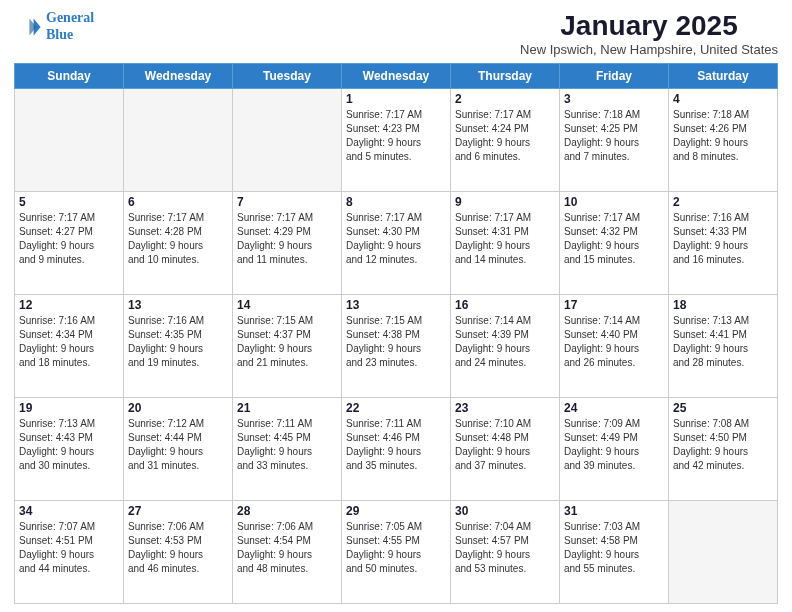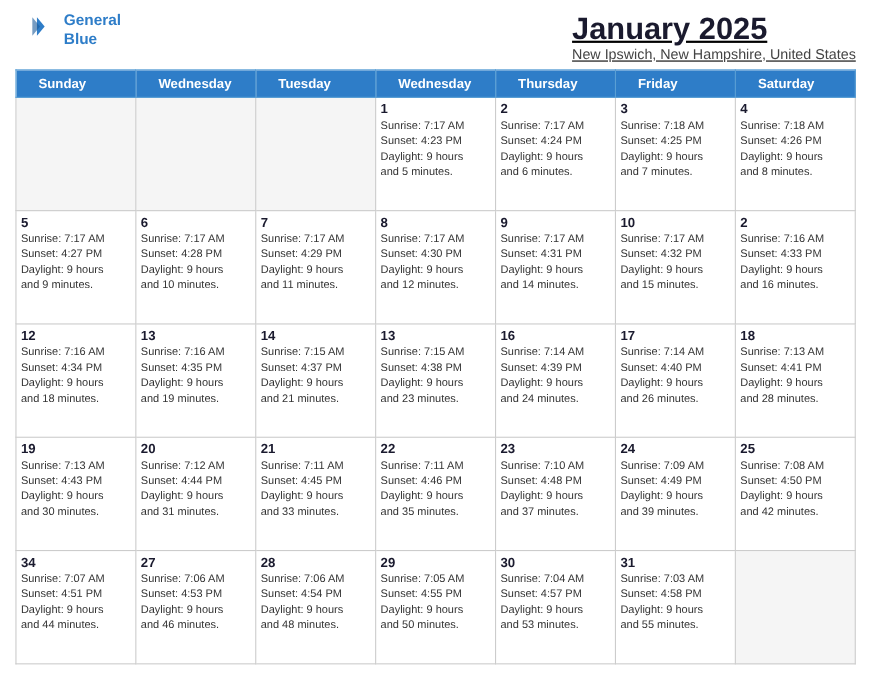--- a/index.html
+++ b/index.html
@@ -18,38 +18,39 @@
       flex-direction: column;
     }
     .header {
       display: flex;
       justify-content: space-between;
       align-items: flex-start;
       margin-bottom: 6px;
     }
     .logo {
       display: flex;
-      gap: 16px;
+      align-items: center;
+      gap: 4px;
+      font-family: Liberation Serif, serif;
     }
     .logo-text {
       font-size: 14px;
       font-weight: bold;
       line-height: 1.2;
       color: #1a1a2e;
     }
     .logo-text span {
       color: #2e7dc8;
     }
     .logo-icon {
       width: 28px;
       height: 28px;
     }
     .title-block {
-      text-align: left;
-      text-decoration: underline;
+      text-align: center;
     }
     .month-title {
       font-size: 28px;
       font-weight: bold;
       color: #1a1a2e;
     }
     .location {
       font-size: 13px;
       color: #444;
     }
@@ -59,21 +60,21 @@
       border-collapse: collapse;
       width: 100%;
       table-layout: fixed;
     }
     .calendar th {
       background: #2e7dc8;
       color: #fff;
       font-size: 12px;
       font-weight: bold;
       padding: 5px 20px;
-      text-align: left;
+      text-align: center;
       border: 1px solid #5a9fd4;
     }
     .calendar td {
       vertical-align: top;
       border: 1px solid #ccc;
       padding: 3px 4px;
       font-size: 9.5px;
       color: #333;
       height: 82px;
       background: #fff;

